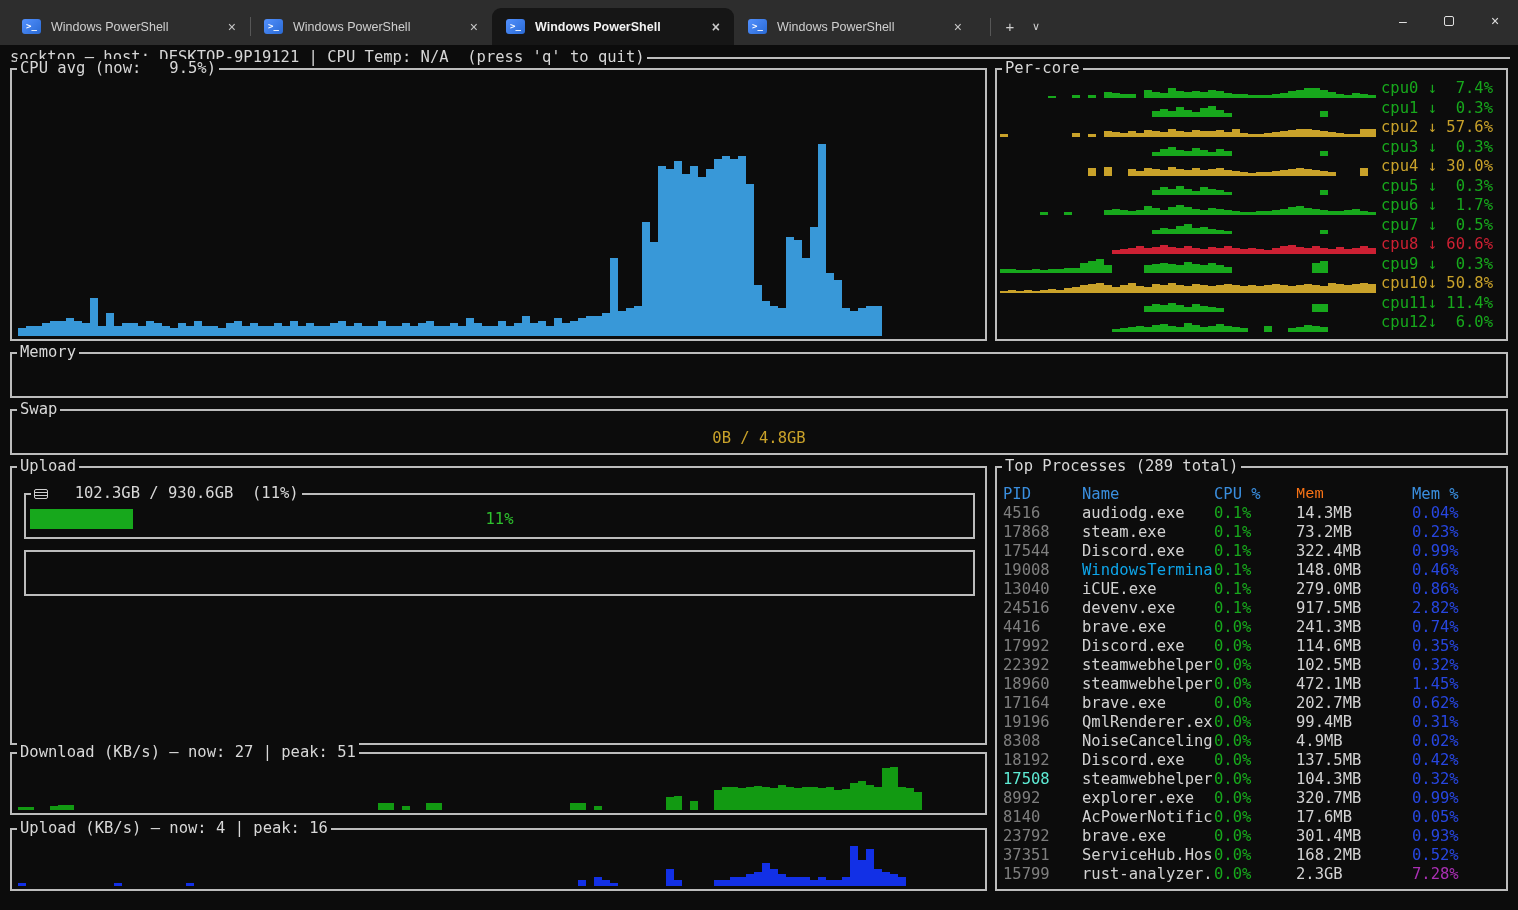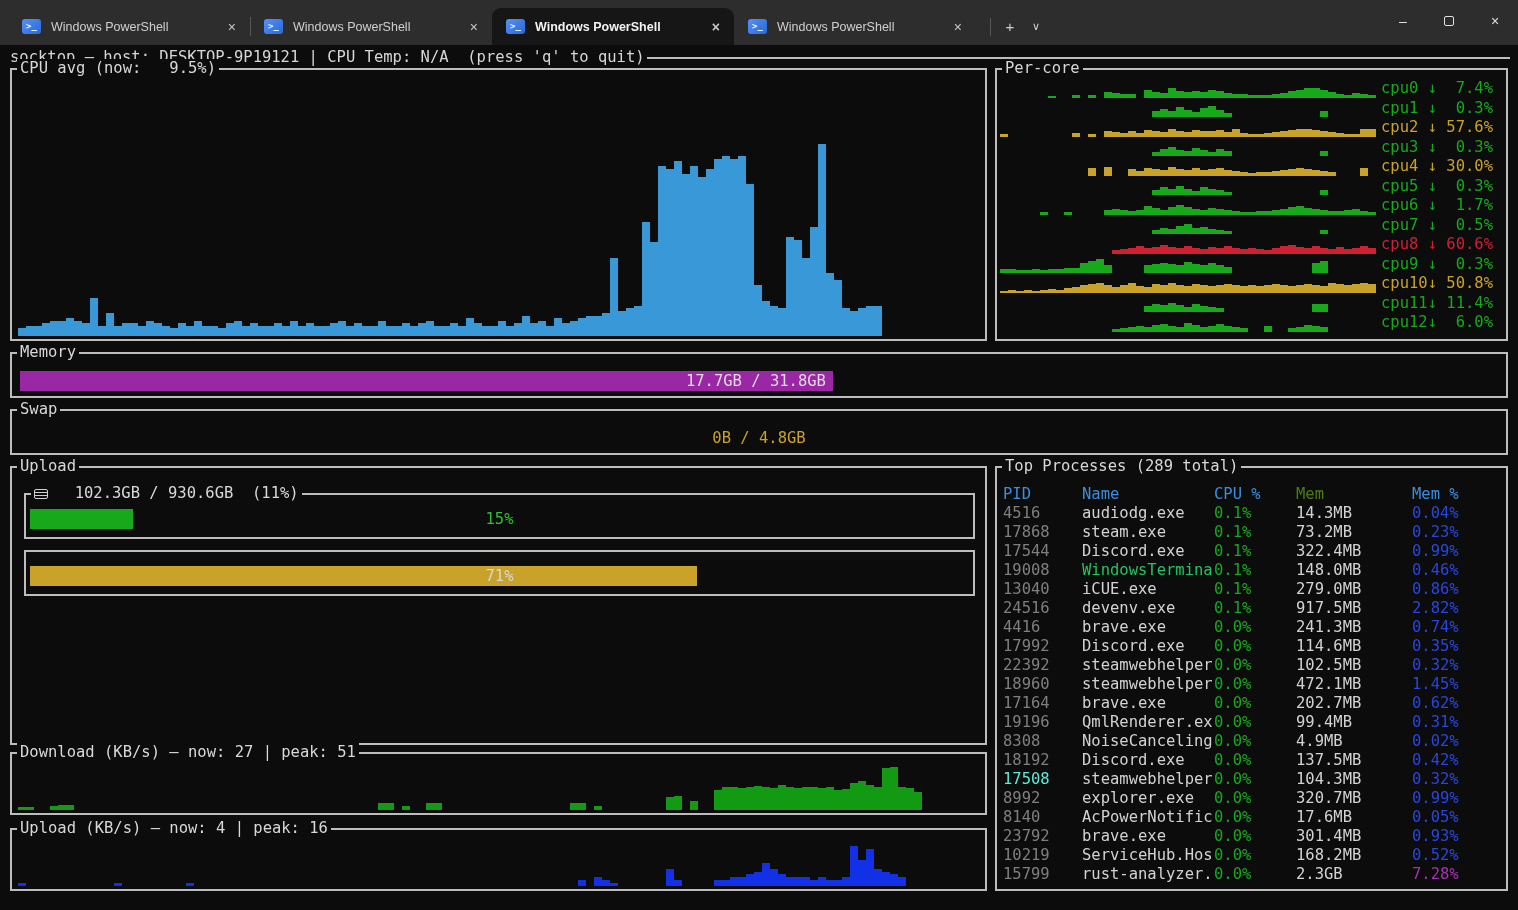--- a/index.html
+++ b/index.html
@@ -903,50 +903,41 @@
             <div class="bar" style="width: 8px; height: 0px; background: rgb(23, 168, 28);"></div>
             <div class="bar" style="width: 8px; height: 0px; background: rgb(23, 168, 28);"></div>
           </div>
     <span class="core-label" style="color: rgb(23, 168, 28);">cpu12↓  6.0%</span>
   </div>
       </div>
   </div>
 
   <div class="panel" style="left:10px; top:307px; width:1498px; height:46px;">
     <span class="panel-title">Memory</span>
-    <div class="gauge">
-      <div class="gauge-fill" id="mem-fill" style="width: 55%; background: rgb(154, 39, 164);">
-        <span class="g-label-right">17.7GB / 31.8GB</span>
-      </div>
-    </div>
   </div>
 
   <div class="panel" style="left:10px; top:364px; width:1498px; height:46px;">
     <span class="panel-title">Swap</span>
     <div class="gauge">
       <span class="g-label-center" id="swap-label" style="color: rgb(201, 162, 42);">0B / 4.8GB</span>
     </div>
   </div>
 
   <div class="panel" style="left:10px; top:421px; width:977px; height:279px;">
     <span class="panel-title">Upload</span>
 
     <div class="subpanel" style="left:12px; top:17px; width:951px; height:46px;">
       <span class="panel-title"><span class="disk-icon"></span><span>  102.3GB / 930.6GB  (11%)</span></span>
       <div class="sub-gauge">
         <div class="gauge-fill" id="disk0-fill" style="width: 11%; background: rgb(23, 168, 28);"></div>
-        <span class="g-label-center" id="disk0-label" style="color: rgb(46, 193, 46);">15%</span>
+        <span class="g-label-center" id="disk0-label" style="color: rgb(46, 193, 46);">11%</span>
       </div>
     </div>
 
     <div class="subpanel" style="left:12px; top:74px; width:951px; height:46px;">
-      <div class="sub-gauge">
-        <div class="gauge-fill" id="disk1-fill" style="width: 71%; background: rgb(201, 162, 42);"></div>
-        <span class="g-label-center" id="disk1-label" style="color: rgb(214, 214, 214);">71%</span>
-      </div>
     </div>
   </div>
 
   <div class="panel" style="left:10px; top:707px; width:977px; height:63px;">
     <span class="panel-title">Download (KB/s) — now: 27 | peak: 51</span>
     <div class="chart" style="height:46px;" id="dl-chart">
         <div class="bar" style="width: 8px; height: 3px; background: rgb(18, 154, 18);"></div>
         <div class="bar" style="width: 8px; height: 3px; background: rgb(18, 154, 18);"></div>
         <div class="bar" style="width: 8px; height: 0px; background: rgb(18, 154, 18);"></div>
         <div class="bar" style="width: 8px; height: 0px; background: rgb(18, 154, 18);"></div>
@@ -1195,21 +1186,21 @@
       </div>
   </div>
 
   <div class="panel" style="left:995px; top:421px; width:513px; height:425px;">
     <span class="panel-title">Top Processes (289 total)</span>
     <div class="proc-table" id="proc-table">
       <div class="proc-row" id="proc-header">
         <span class="pc-pid" style="color: rgb(58, 142, 222);">PID</span>
         <span class="pc-name" style="color: rgb(58, 142, 222);">Name</span>
         <span class="pc-cpu" style="color: rgb(58, 142, 222);">CPU %</span>
-        <span class="pc-mem" style="color: #4d7c0f;">Mem</span>
+        <span class="pc-mem" style="color: #f97316; font-family: Liberation Mono, monospace;">Mem</span>
         <span class="pc-memp" style="color: rgb(58, 142, 222);">Mem %</span>
       </div>
     <div class="proc-row">
     <span class="pc-pid" style="color: rgb(127, 127, 127);">4516</span>
     <span class="pc-name" style="color: rgb(210, 210, 210);">audiodg.exe</span>
     <span class="pc-cpu" style="color: rgb(23, 168, 28);">0.1%</span>
     <span class="pc-mem" style="color: rgb(210, 210, 210);">14.3MB</span>
     <span class="pc-memp" style="color: rgb(39, 70, 224);">0.04%</span>
   </div>
         <div class="proc-row">
@@ -1221,21 +1212,21 @@
   </div>
         <div class="proc-row">
     <span class="pc-pid" style="color: rgb(127, 127, 127);">17544</span>
     <span class="pc-name" style="color: rgb(210, 210, 210);">Discord.exe</span>
     <span class="pc-cpu" style="color: rgb(23, 168, 28);">0.1%</span>
     <span class="pc-mem" style="color: rgb(210, 210, 210);">322.4MB</span>
     <span class="pc-memp" style="color: rgb(39, 70, 224);">0.99%</span>
   </div>
         <div class="proc-row">
     <span class="pc-pid" style="color: rgb(127, 127, 127);">19008</span>
-    <span class="pc-name" style="color: #22c55e;">WindowsTermina</span>
+    <span class="pc-name" style="color: #0ea5e9;">WindowsTermina</span>
     <span class="pc-cpu" style="color: rgb(23, 168, 28);">0.1%</span>
     <span class="pc-mem" style="color: rgb(210, 210, 210);">148.0MB</span>
     <span class="pc-memp" style="color: rgb(39, 70, 224);">0.46%</span>
   </div>
         <div class="proc-row">
     <span class="pc-pid" style="color: rgb(127, 127, 127);">13040</span>
     <span class="pc-name" style="color: rgb(210, 210, 210);">iCUE.exe</span>
     <span class="pc-cpu" style="color: rgb(23, 168, 28);">0.1%</span>
     <span class="pc-mem" style="color: rgb(210, 210, 210);">279.0MB</span>
     <span class="pc-memp" style="color: rgb(39, 70, 224);">0.86%</span>
@@ -1325,21 +1316,21 @@
     <span class="pc-memp" style="color: rgb(39, 70, 224);">0.05%</span>
   </div>
         <div class="proc-row">
     <span class="pc-pid" style="color: rgb(127, 127, 127);">23792</span>
     <span class="pc-name" style="color: rgb(210, 210, 210);">brave.exe</span>
     <span class="pc-cpu" style="color: rgb(23, 168, 28);">0.0%</span>
     <span class="pc-mem" style="color: rgb(210, 210, 210);">301.4MB</span>
     <span class="pc-memp" style="color: rgb(39, 70, 224);">0.93%</span>
   </div>
         <div class="proc-row">
-    <span class="pc-pid" style="color: rgb(127, 127, 127);">10219</span>
+    <span class="pc-pid" style="color: rgb(127, 127, 127);">37351</span>
     <span class="pc-name" style="color: rgb(210, 210, 210);">ServiceHub.Hos</span>
     <span class="pc-cpu" style="color: rgb(23, 168, 28);">0.0%</span>
     <span class="pc-mem" style="color: rgb(210, 210, 210);">168.2MB</span>
     <span class="pc-memp" style="color: rgb(39, 70, 224);">0.52%</span>
   </div>
         <div class="proc-row">
     <span class="pc-pid" style="color: rgb(127, 127, 127);">15799</span>
     <span class="pc-name" style="color: rgb(210, 210, 210);">rust-analyzer.</span>
     <span class="pc-cpu" style="color: rgb(23, 168, 28);">0.0%</span>
     <span class="pc-mem" style="color: rgb(210, 210, 210);">2.3GB</span>

